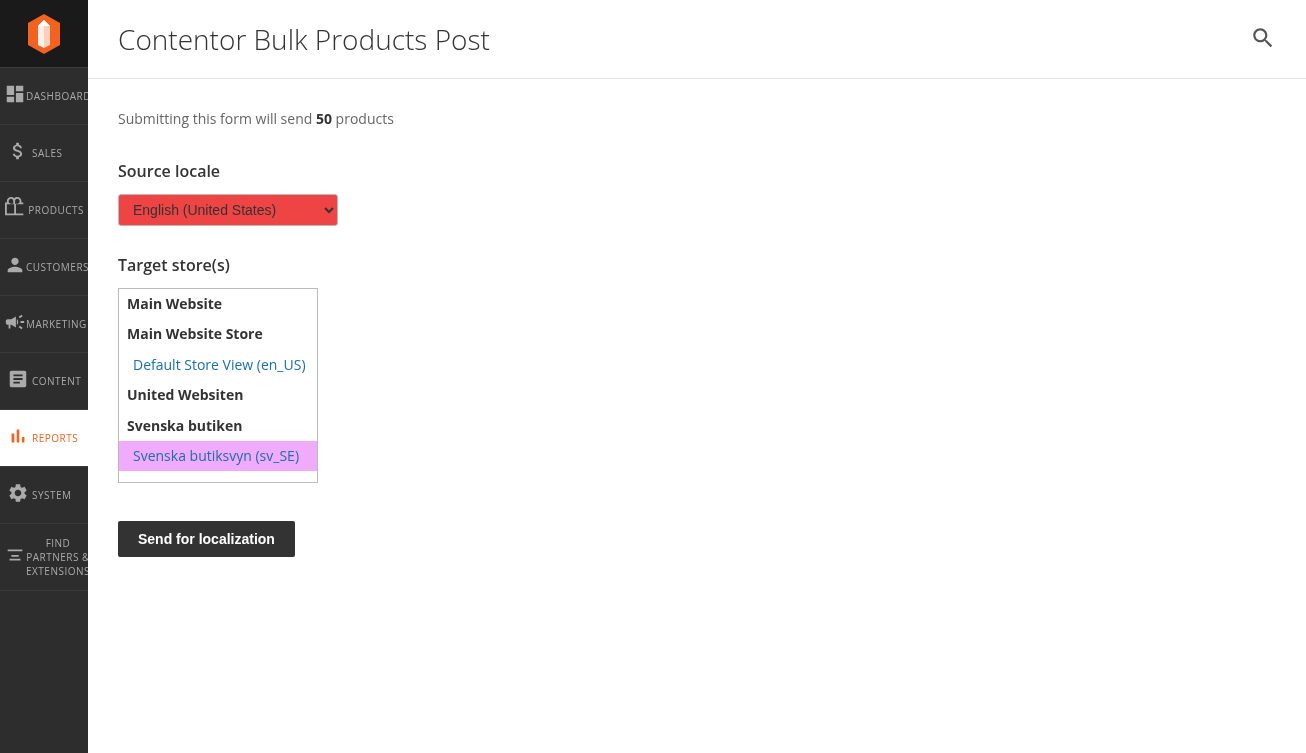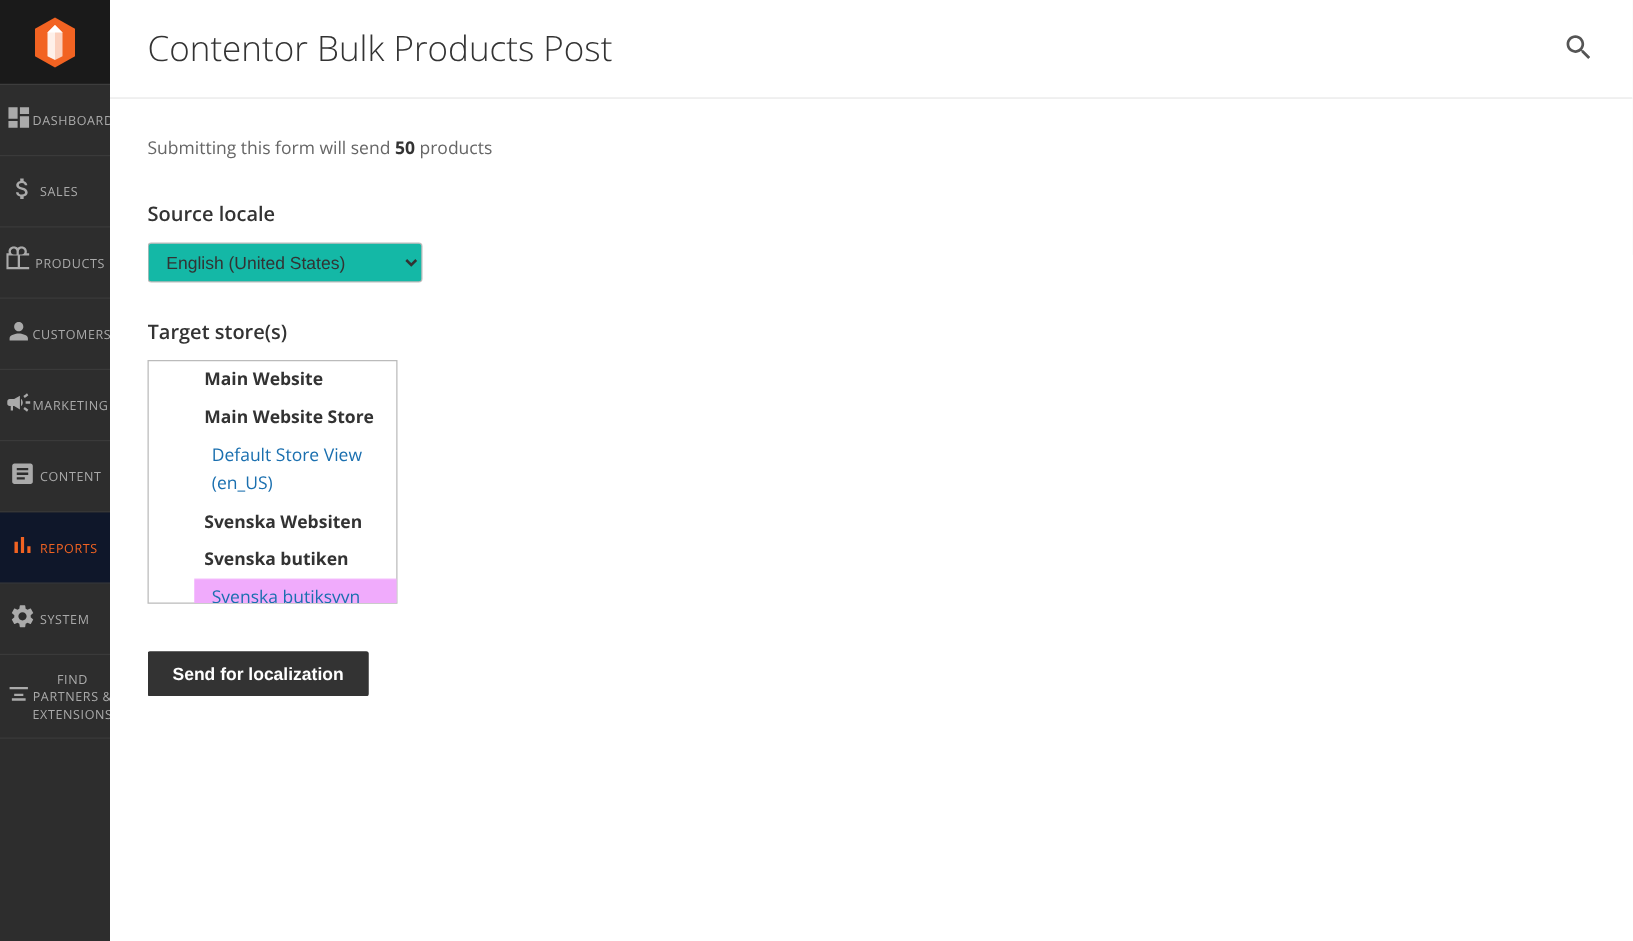--- a/index.html
+++ b/index.html
@@ -36,21 +36,21 @@
       flex-direction: row;
       align-items: center;
       cursor: pointer;
       color: #aaa;
       text-align: center;
       font-size: 10px;
       letter-spacing: 0.5px;
       text-transform: uppercase;
       border-bottom: 1px solid #3a3a3a;
     }
-    .sidebar-item.active { background: #0f172a; color: #f26322; }
+    .sidebar-item.active { background: #ffffff; color: #f26322; }
     .sidebar-icon {
       width: 28px;
       height: 28px;
       margin-bottom: 4px;
       display: flex;
       align-items: center;
       justify-content: center;
     }
     .sidebar-icon svg { fill: currentColor; }
 
@@ -103,39 +103,38 @@
       font-size: 16px;
       font-weight: 600;
       color: #333;
       margin-bottom: 12px;
     }
     .source-locale-select {
       width: 220px;
       padding: 6px 30px 6px 10px;
       border: 1px solid #bbb;
       border-radius: 3px;
-      background: #14b8a6;
+      background: #ef4444;
       font-size: 14px;
       color: #333;
       appearance: auto;
       cursor: pointer;
     }
     .target-stores-list {
       width: 200px;
       height: 195px;
       border: 1px solid #bbb;
       overflow-y: auto;
       font-size: 14px;
       color: #333;
     }
     .store-item {
       padding: 4px 8px;
       cursor: pointer;
       line-height: 1.6;
-      margin-left: 36px;
     }
     .store-item.group-header { font-weight: 700; color: #333; }
     .store-item.view-item { color: #1a6faf; padding-left: 14px; }
     .store-item.selected { background: #f0abfc; }
 
     .btn-send {
       background: #333;
       color: #fff;
       border: none;
       padding: 10px 20px;
@@ -267,21 +266,21 @@
         <option>German (Germany)</option>
       </select>
     </div>
 
     <div class="form-section">
       <label class="form-label">Target store(s)</label>
       <div class="target-stores-list">
         <div class="store-item group-header">Main Website</div>
         <div class="store-item group-header">Main Website Store</div>
         <div class="store-item view-item">Default Store View (en_US)</div>
-        <div class="store-item group-header">Svenska Websiten</div>
+        <div class="store-item group-header">United Websiten</div>
         <div class="store-item group-header">Svenska butiken</div>
         <div class="store-item view-item selected">Svenska butiksvyn (sv_SE)</div>
       </div>
     </div>
 
     <button class="btn-send">Send for localization</button>
 
   </div>
 
 </div>

